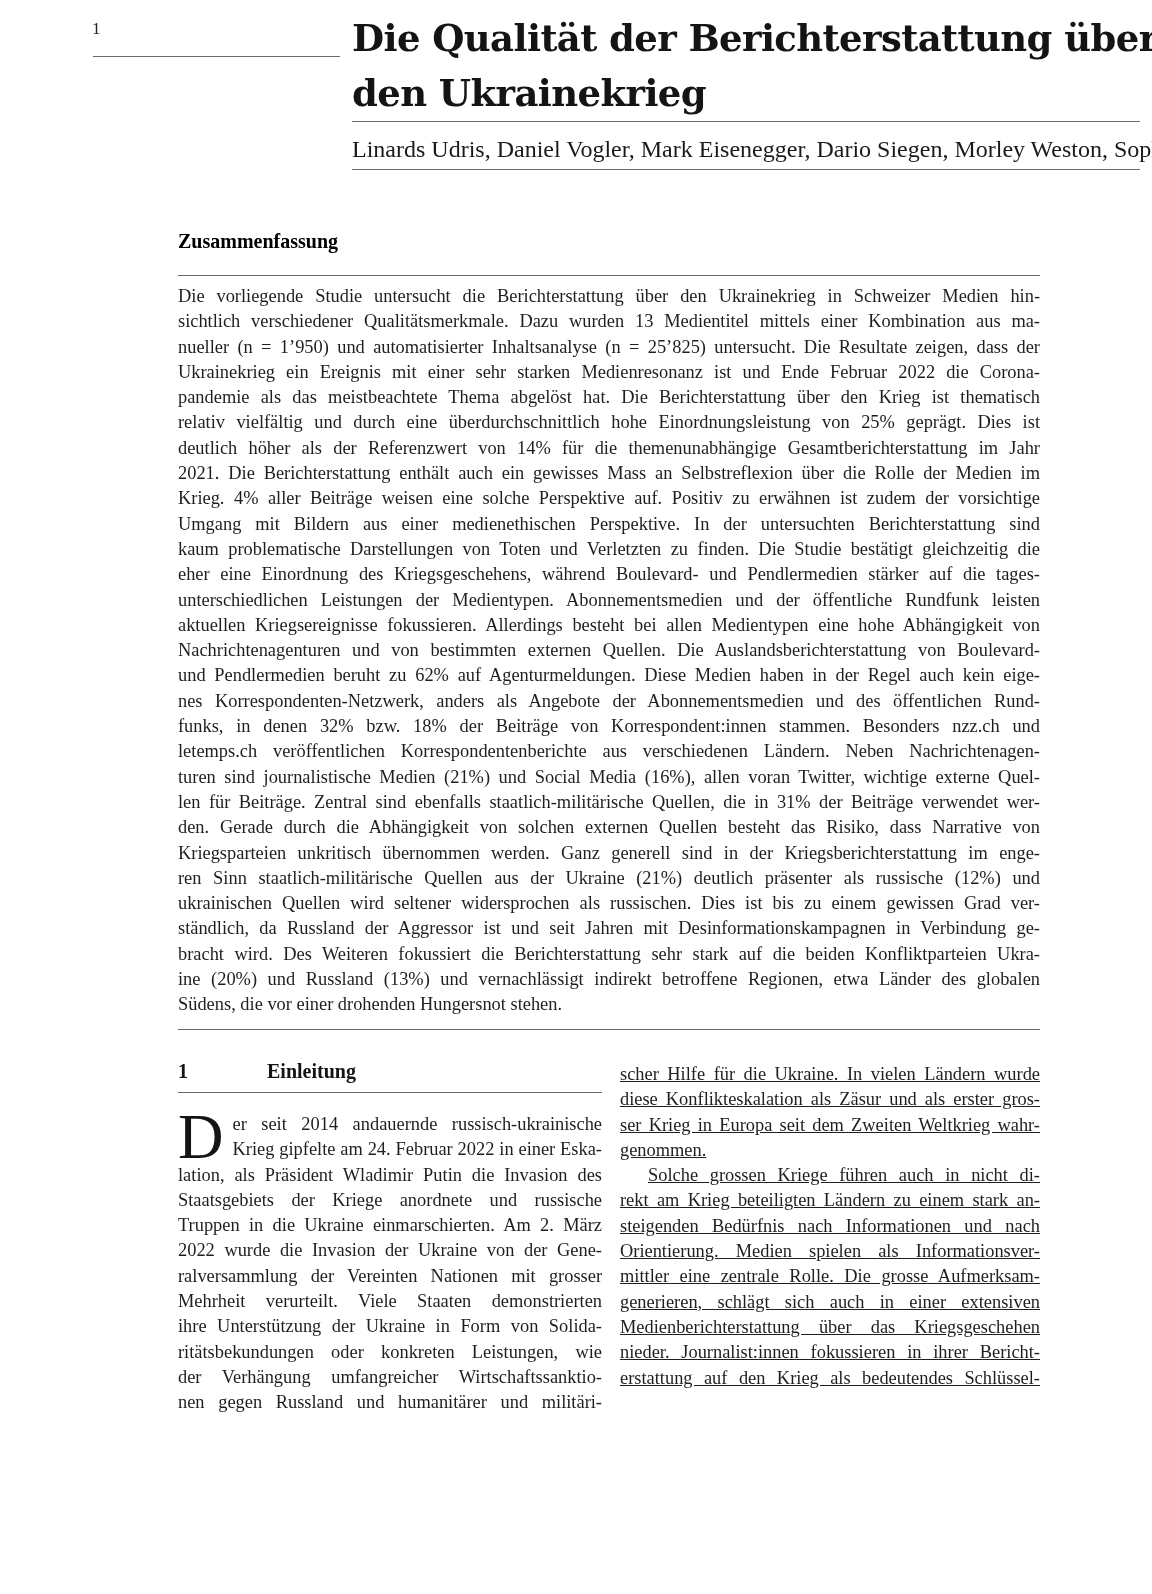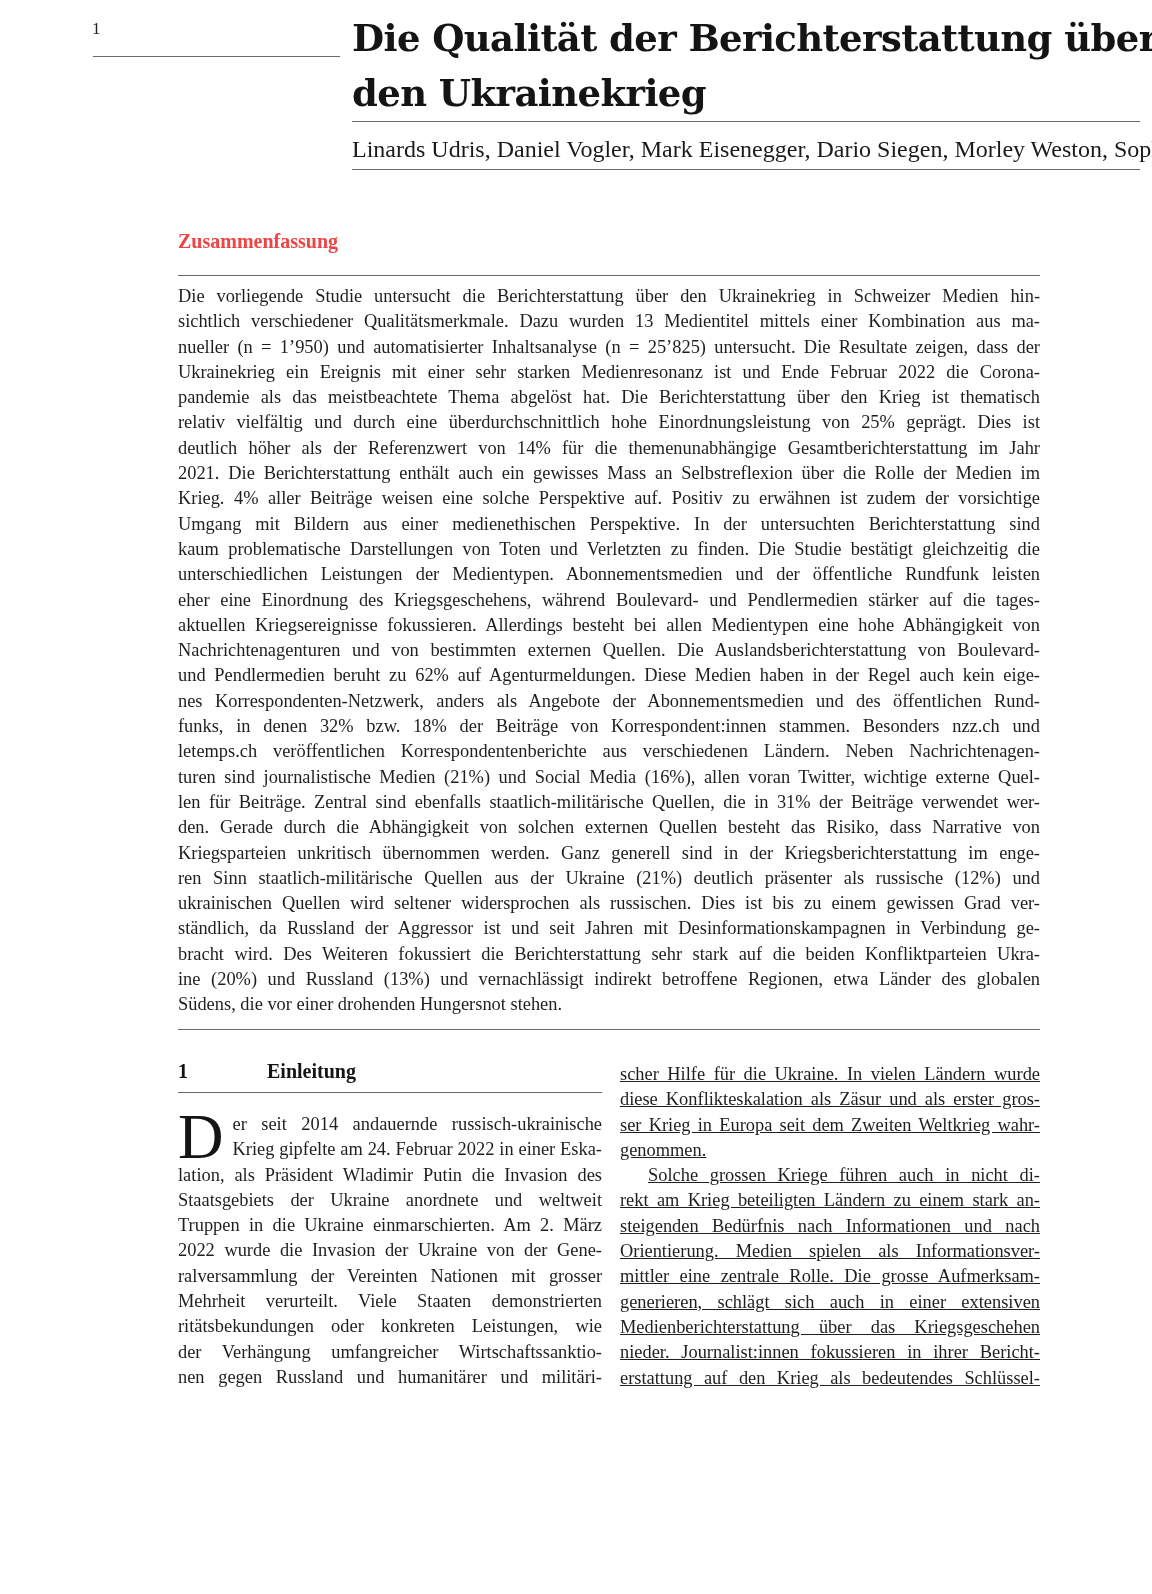--- a/index.html
+++ b/index.html
@@ -12,21 +12,21 @@
   
   .pageno { position:absolute; left:92px; top:19px; font-size:17px; color:#222; }
   .title-block { position:absolute; left:352px; top:11px; }
   .title-line {
     font-family:"DejaVu Serif", serif; font-weight:700; font-size:37px;
     line-height:55px; letter-spacing:-0.6px; color:#141414; white-space:nowrap;
   }
   .authors { position:absolute; left:352px; top:136px; font-size:24px; white-space:nowrap; color:#1a1a1a; }
 
   
-  .sum-heading { position:absolute; left:178px; top:230px; font-size:20px; font-weight:700; color:#ef4444; }
+  .sum-heading { position:absolute; left:178px; top:230px; font-size:20px; font-weight:700; color:#000000; }
   .abstract { position:absolute; left:178px; top:284px; width:862px; font-size:18.4px; line-height:25.3px; }
 
   
   .jline { text-align:justify; text-align-last:justify; text-justify:inter-word; white-space:nowrap; }
   .abstract .jline:last-child { text-align-last:left; }
 
   
   .intro-heading { position:absolute; left:178px; top:1060px; width:424px; display:flex; font-size:20px; font-weight:700; color:#141414; }
   .intro-heading .sec-num { width:89px; }
   .col { position:absolute; font-size:18.4px; line-height:25.3px; }
@@ -62,22 +62,22 @@
       <div class="jline">sichtlich verschiedener Qualitätsmerkmale. Dazu wurden 13 Medientitel mittels einer Kombination aus ma-</div>
       <div class="jline">nueller (n = 1’950) und automatisierter Inhaltsanalyse (n = 25’825) untersucht. Die Resultate zeigen, dass der</div>
       <div class="jline">Ukrainekrieg ein Ereignis mit einer sehr starken Medienresonanz ist und Ende Februar 2022 die Corona-</div>
       <div class="jline">pandemie als das meistbeachtete Thema abgelöst hat. Die Berichterstattung über den Krieg ist thematisch</div>
       <div class="jline">relativ vielfältig und durch eine überdurchschnittlich hohe Einordnungsleistung von 25% geprägt. Dies ist</div>
       <div class="jline">deutlich höher als der Referenzwert von 14% für die themenunabhängige Gesamtberichterstattung im Jahr</div>
       <div class="jline">2021. Die Berichterstattung enthält auch ein gewisses Mass an Selbstreflexion über die Rolle der Medien im</div>
       <div class="jline">Krieg. 4% aller Beiträge weisen eine solche Perspektive auf. Positiv zu erwähnen ist zudem der vorsichtige</div>
       <div class="jline">Umgang mit Bildern aus einer medienethischen Perspektive. In der untersuchten Berichterstattung sind</div>
       <div class="jline">kaum problematische Darstellungen von Toten und Verletzten zu finden. Die Studie bestätigt gleichzeitig die</div>
+      <div class="jline">eher eine Einordnung des Kriegsgeschehens, während Boulevard- und Pendlermedien stärker auf die tages-</div>
       <div class="jline">unterschiedlichen Leistungen der Medientypen. Abonnementsmedien und der öffentliche Rundfunk leisten</div>
-      <div class="jline">eher eine Einordnung des Kriegsgeschehens, während Boulevard- und Pendlermedien stärker auf die tages-</div>
       <div class="jline">aktuellen Kriegsereignisse fokussieren. Allerdings besteht bei allen Medientypen eine hohe Abhängigkeit von</div>
       <div class="jline">Nachrichtenagenturen und von bestimmten externen Quellen. Die Auslandsberichterstattung von Boulevard-</div>
       <div class="jline">und Pendlermedien beruht zu 62% auf Agenturmeldungen. Diese Medien haben in der Regel auch kein eige-</div>
       <div class="jline">nes Korrespondenten-Netzwerk, anders als Angebote der Abonnementsmedien und des öffentlichen Rund-</div>
       <div class="jline">funks, in denen 32% bzw. 18% der Beiträge von Korrespondent:innen stammen. Besonders nzz.ch und</div>
       <div class="jline">letemps.ch veröffentlichen Korrespondentenberichte aus verschiedenen Ländern. Neben Nachrichtenagen-</div>
       <div class="jline">turen sind journalistische Medien (21%) und Social Media (16%), allen voran Twitter, wichtige externe Quel-</div>
       <div class="jline">len für Beiträge. Zentral sind ebenfalls staatlich-militärische Quellen, die in 31% der Beiträge verwendet wer-</div>
       <div class="jline">den. Gerade durch die Abhängigkeit von solchen externen Quellen besteht das Risiko, dass Narrative von</div>
       <div class="jline">Kriegsparteien unkritisch übernommen werden. Ganz generell sind in der Kriegsberichterstattung im enge-</div>
@@ -95,25 +95,26 @@
     <span>Einleitung</span>
   </div>
   <div class="rule" style="left:178px; top:1092px; width:424px;"></div>
 
   <div class="col col-left">
     <div class="dropcap">D</div>
     <div>
         <div class="jline">er seit 2014 andauernde russisch-ukrainische</div>
         <div class="jline">Krieg gipfelte am 24. Februar 2022 in einer Eska-</div>
         <div class="jline">lation, als Präsident Wladimir Putin die Invasion des</div>
-        <div class="jline">Staatsgebiets der Ukraine anordnete und weltweit</div>
+        <div class="jline">Staatsgebiets der Kriege anordnete und russische</div>
         <div class="jline">Truppen in die Ukraine einmarschierten. Am 2. März</div>
         <div class="jline">2022 wurde die Invasion der Ukraine von der Gene-</div>
         <div class="jline">ralversammlung der Vereinten Nationen mit grosser</div>
         <div class="jline">Mehrheit verurteilt. Viele Staaten demonstrierten</div>
+        <div class="jline">ihre Unterstützung der Ukraine in Form von Solida-</div>
         <div class="jline">ritätsbekundungen oder konkreten Leistungen, wie</div>
         <div class="jline">der Verhängung umfangreicher Wirtschaftssanktio-</div>
         <div class="jline">nen gegen Russland und humanitärer und militäri-</div>
       </div>
   </div>
 
   <div class="col col-right">
       <div class="jline">scher Hilfe für die Ukraine. In vielen Ländern wurde</div>
       <div class="jline">diese Konflikteskalation als Zäsur und als erster gros-</div>
       <div class="jline">ser Krieg in Europa seit dem Zweiten Weltkrieg wahr-</div>

